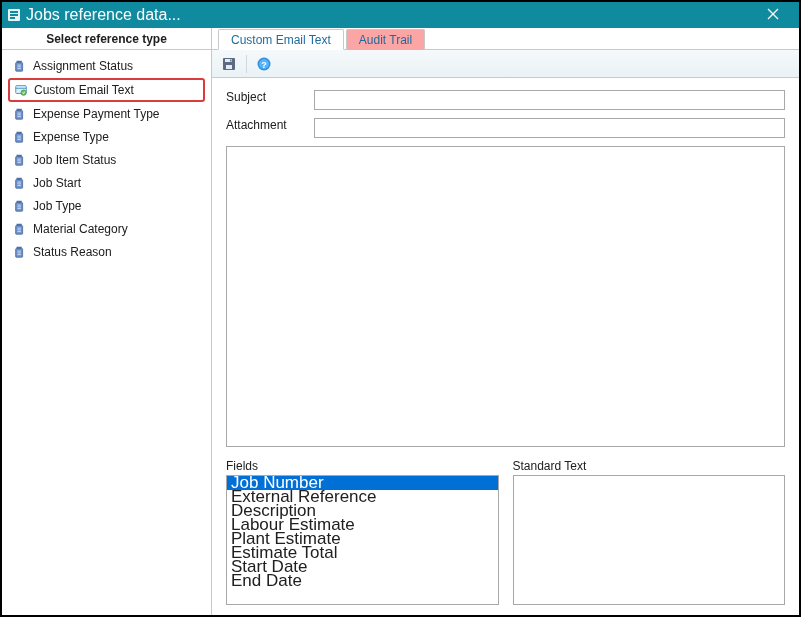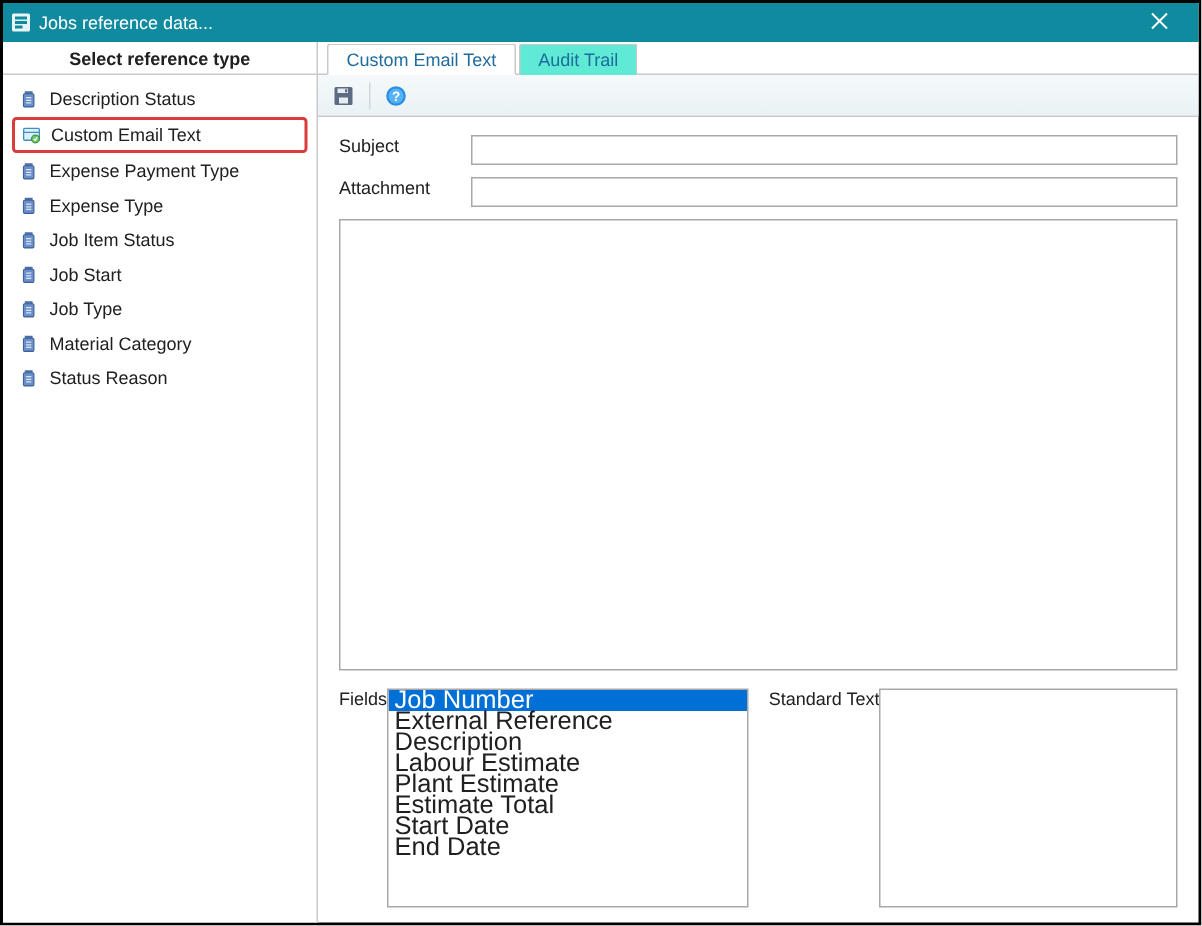--- a/index.html
+++ b/index.html
@@ -24,21 +24,21 @@
   .titlebar {
     height: 26px;
     background: #0F8A9E;
     color: #fff;
     display: flex;
     align-items: center;
     justify-content: space-between;
     padding: 0 6px 0 4px;
   }
   .titlebar-left { display: flex; align-items: center; gap: 4px; }
-  .titlebar-title { font-size: 12px; }
+  .titlebar-title { font-size: 16px; }
   .app-icon {
     width: 16px; height: 16px;
     display: inline-flex; align-items: center; justify-content: center;
     color: #fff;
   }
   .close-btn {
     width: 40px; text-align: center;
     cursor: default;
     font-size: 14px;
   }
@@ -109,21 +109,21 @@
     height: 21px;
     display: flex;
     align-items: center;
     padding: 0 12px;
     font-size: 12px;
     border: 1px solid #c9c9c9;
     border-bottom: none;
     border-radius: 2px 2px 0 0;
     position: relative;
     top: 1px;
-    background: #5eead4;
+    background: #fca5a5;
     cursor: default;
   }
   .tab.active {
     background: #fff;
     color: #1E6B9E;
     border-bottom: 1px solid #fff;
   }
   .tab.inactive { color: #1E6B9E; }
 
   .toolbar {
@@ -181,21 +181,21 @@
     min-height: 0;
   }
   .lower {
     display: flex;
     gap: 14px;
     height: 146px;
   }
   .col {
     flex: 1;
     display: flex;
-    flex-direction: row;
+    flex-direction: column;
   }
   .col-label { font-size: 12px; margin-bottom: 2px; }
   .fields-list {
     flex: 1;
     border: 1px solid #a8a8a8;
     background: #fff;
     overflow-y: scroll;
   }
   .fields-list .opt {
     padding: 0 4px;
@@ -250,21 +250,21 @@
       <div class="sidebar-header">Select reference type</div>
       <div class="sidebar-list" id="sidebar-list">
           <div class="sidebar-item">
             <span class="ref-icon"><svg viewBox="0 0 16 16" width="14" height="14">
                 <path d="M4 2 h6 v2 h-6 z" fill="#4A6FA6"></path>
                 <rect x="3" y="4" width="8" height="10" rx="1" fill="#6C8FC9" stroke="#3A5E96" stroke-width="0.8"></rect>
                 <line x1="5" y1="7" x2="9" y2="7" stroke="#D9E6F6" stroke-width="1"></line>
                 <line x1="5" y1="9" x2="9" y2="9" stroke="#D9E6F6" stroke-width="1"></line>
                 <line x1="5" y1="11" x2="9" y2="11" stroke="#D9E6F6" stroke-width="1"></line>
               </svg></span>
-            <span class="sidebar-label">Description Status</span>
+            <span class="sidebar-label">Assignment Status</span>
           </div>
           <div class="sidebar-item selected">
             <span class="ref-icon"><svg viewBox="0 0 16 16" width="14" height="14">
                 <rect x="2" y="3" width="12" height="9" rx="1" fill="#DDF0FA" stroke="#3B8FC4" stroke-width="1"></rect>
                 <path d="M2 6 h12" stroke="#3B8FC4" stroke-width="1"></path>
                 <circle cx="11" cy="11" r="3" fill="#6FC46F" stroke="#2F8F2F" stroke-width="0.8"></circle>
                 <path d="M9.8 11 l1 1 l1.6 -2.2" stroke="#fff" stroke-width="1" fill="none"></path>
               </svg></span>
             <span class="sidebar-label">Custom Email Text</span>
           </div>

